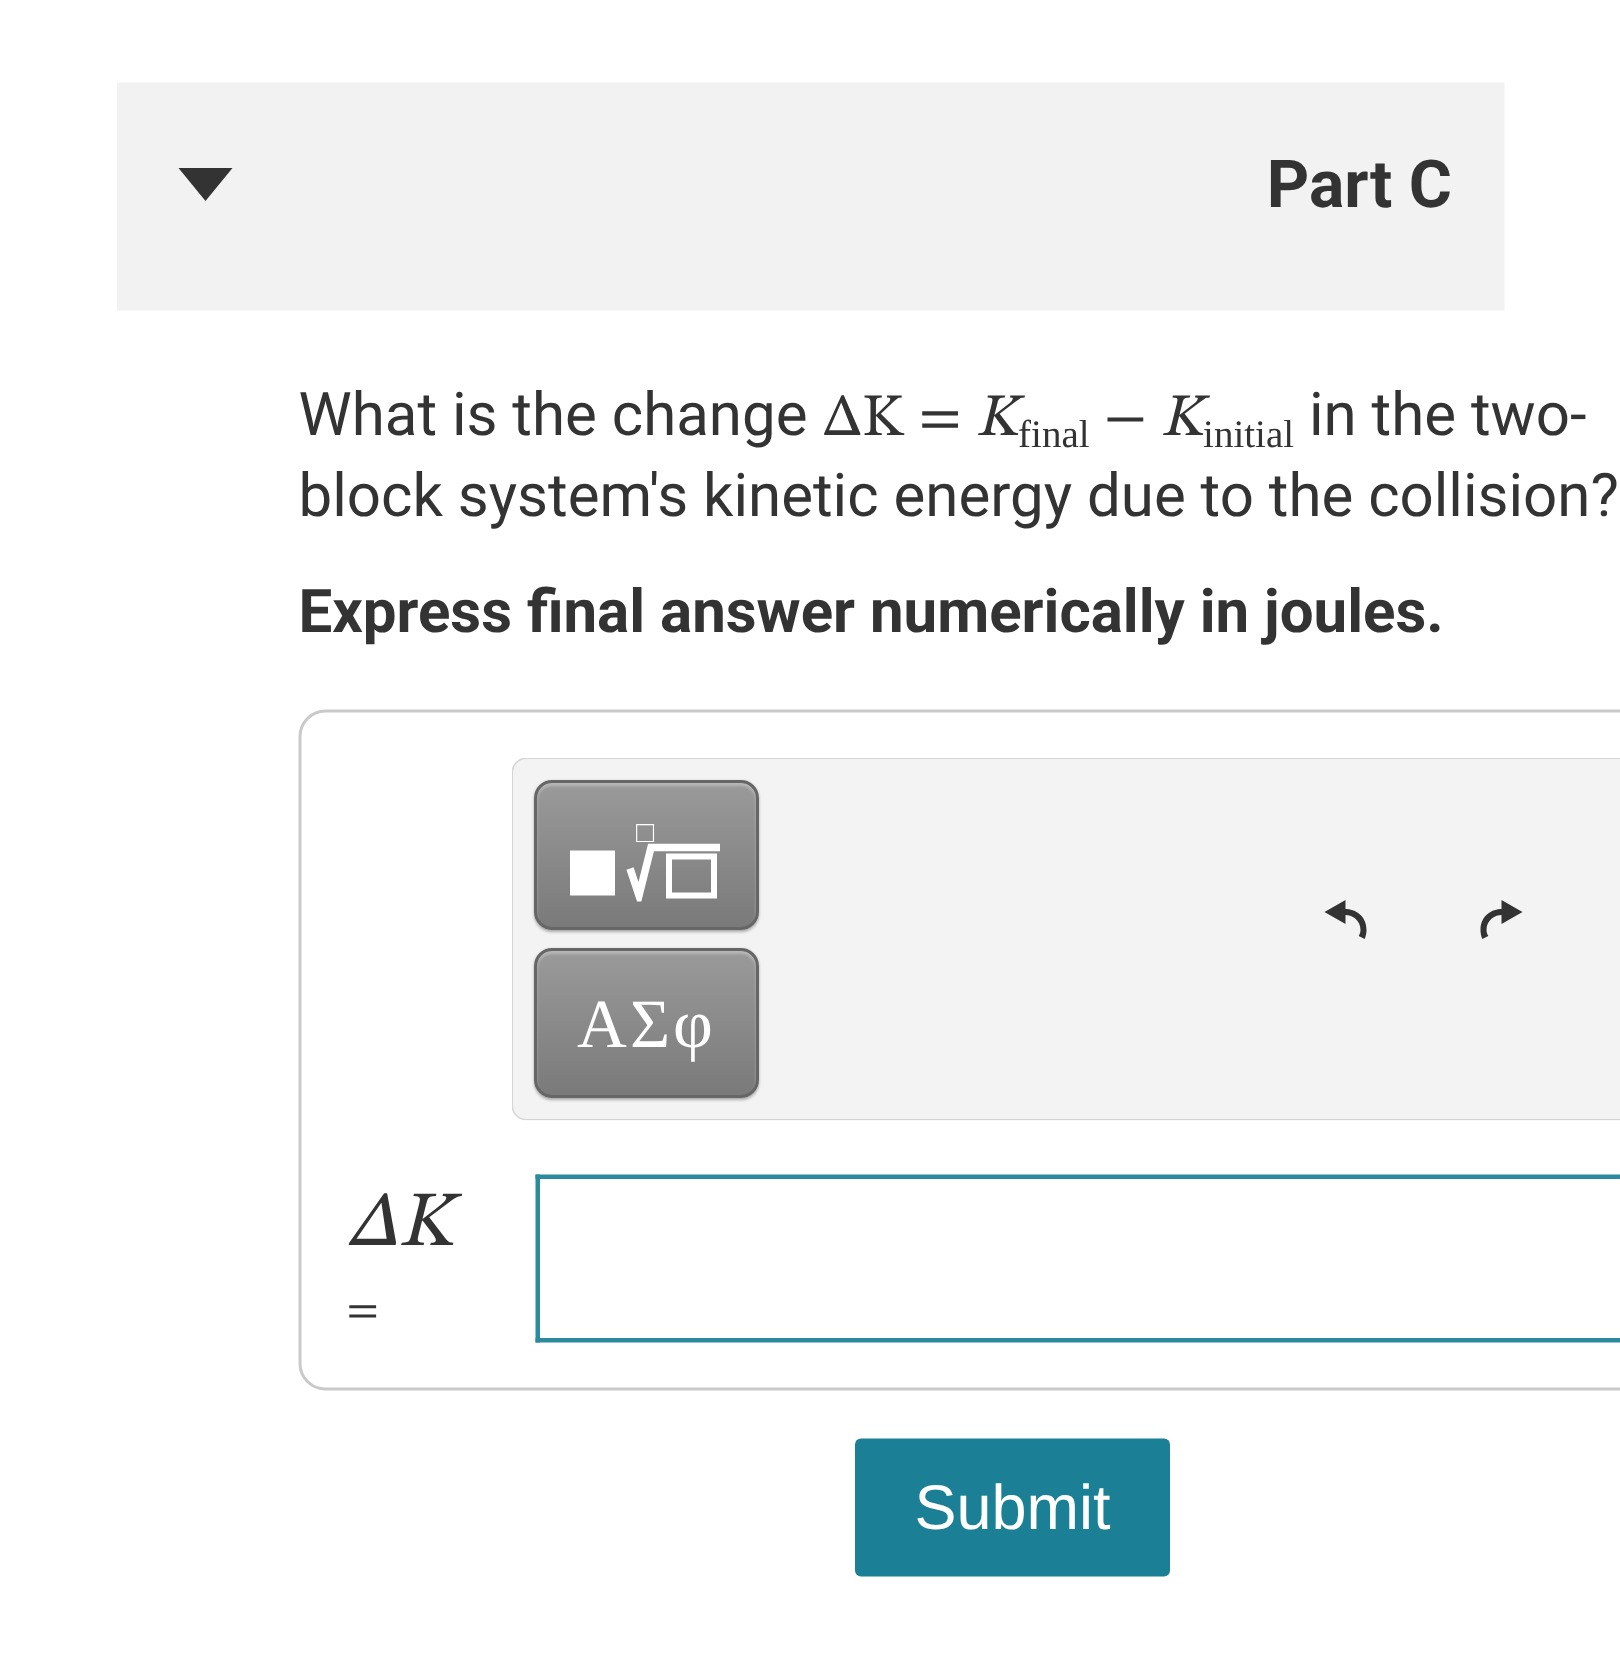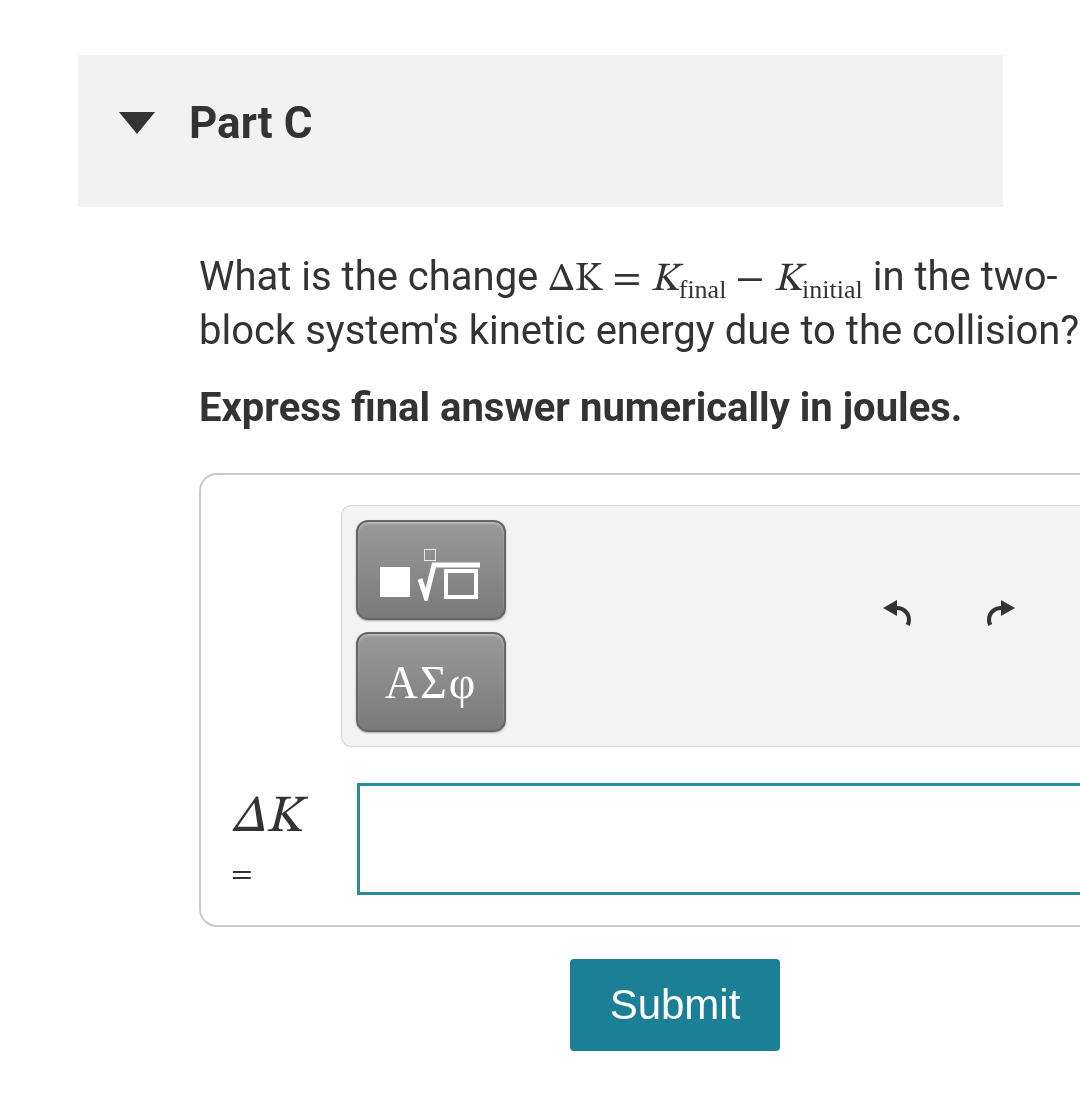--- a/index.html
+++ b/index.html
@@ -12,20 +12,21 @@
     color: #333;
   }
   .part-header {
     background: #f2f2f2;
     margin: 55px 0 0 78px;
     width: 925px;
     padding: 42px 35px 58px 35px;
     display: flex;
     align-items: center;
     gap: 34px;
+    justify-content: space-between;
   }
   .caret {
     width: 0; height: 0;
     border-left: 18px solid transparent;
     border-right: 18px solid transparent;
     border-top: 22px solid #333;
     margin-left: 6px;
   }
   .part-title {
     font-size: 44px;

